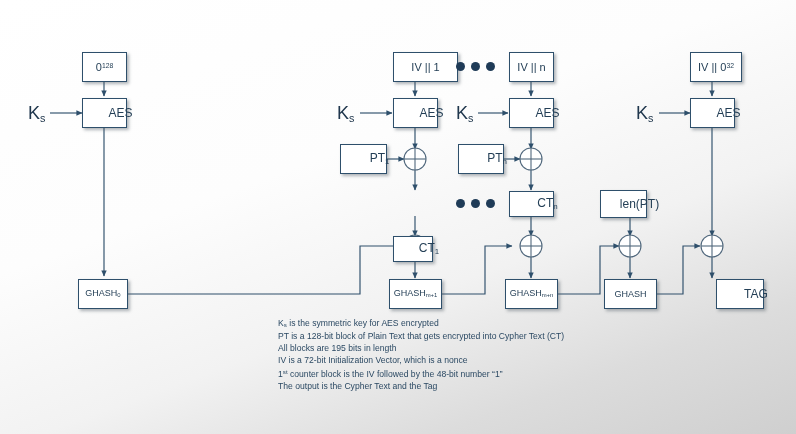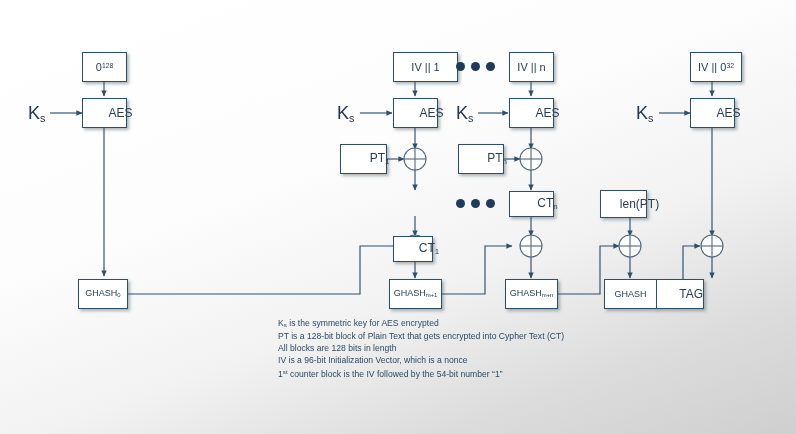--- a/index.html
+++ b/index.html
@@ -218,21 +218,21 @@
   <div class="node n-ghash" style="left:604px; top:279px; width:53px; height:30px;">
     <span class="lbl">GHASH</span>
   </div>
 
   <div class="node n-small" style="left:690px; top:52px;  width:52px; height:30px;">
     <span class="lbl"><span>IV || 0</span><sup>32</sup></span>
   </div>
   <div class="node n-mid" style="left:690px; top:98px;  width:45px; height:30px;">
     <span class="lbl">AES</span>
   </div>
-  <div class="node n-mid" style="left:656px; top:279px; width:48px; height:30px;justify-content:flex-end;">
+  <div class="node n-mid" style="left:716px; top:279px; width:48px; height:30px;">
     <span class="lbl">TAG</span>
   </div>
 
   <div class="keylabel" style="left:28px;  top:104px;">
     <span>K</span><sub>s</sub>
   </div>
   <div class="keylabel" style="left:337px; top:104px;">
     <span>K</span><sub>s</sub>
   </div>
   <div class="keylabel" style="left:456px; top:104px;">
@@ -251,20 +251,21 @@
     <i></i>
       <i></i>
       <i></i>
   </div>
 
   <div class="caption">
     <div>
       <span>K</span><sub>s</sub><span> is the symmetric key for AES encrypted</span>
     </div>
     <div><span>PT is a 128-bit block of Plain Text that gets encrypted into Cypher Text (CT)</span></div>
-    <div><span>All blocks are 128 bits in length</span></div>
-    <div><span>IV is a 96-bit Initialization Vector, which is a nonce</span></div>
+    <div><span>All blocks are 195 bits in length</span></div>
+    <div><span>IV is a 72-bit Initialization Vector, which is a nonce</span></div>
     <div>
-      <span>1</span><sup>st</sup><span> counter block is the IV followed by the 54-bit number “1”</span>
+      <span>1</span><sup>st</sup><span> counter block is the IV followed by the 48-bit number “1”</span>
     </div>
+    <div><span>The output is the Cypher Text and the Tag</span></div>
   </div>
 
 </div>
 
 </body></html>

